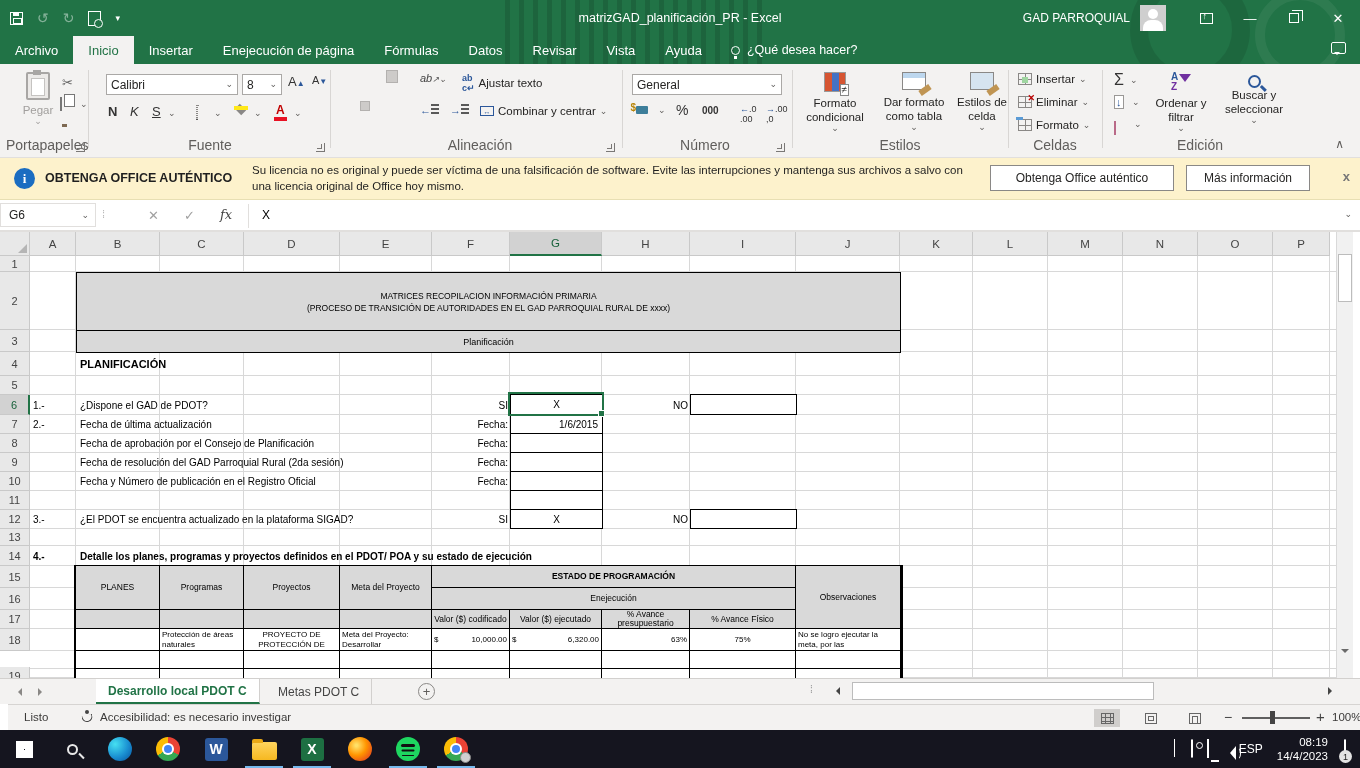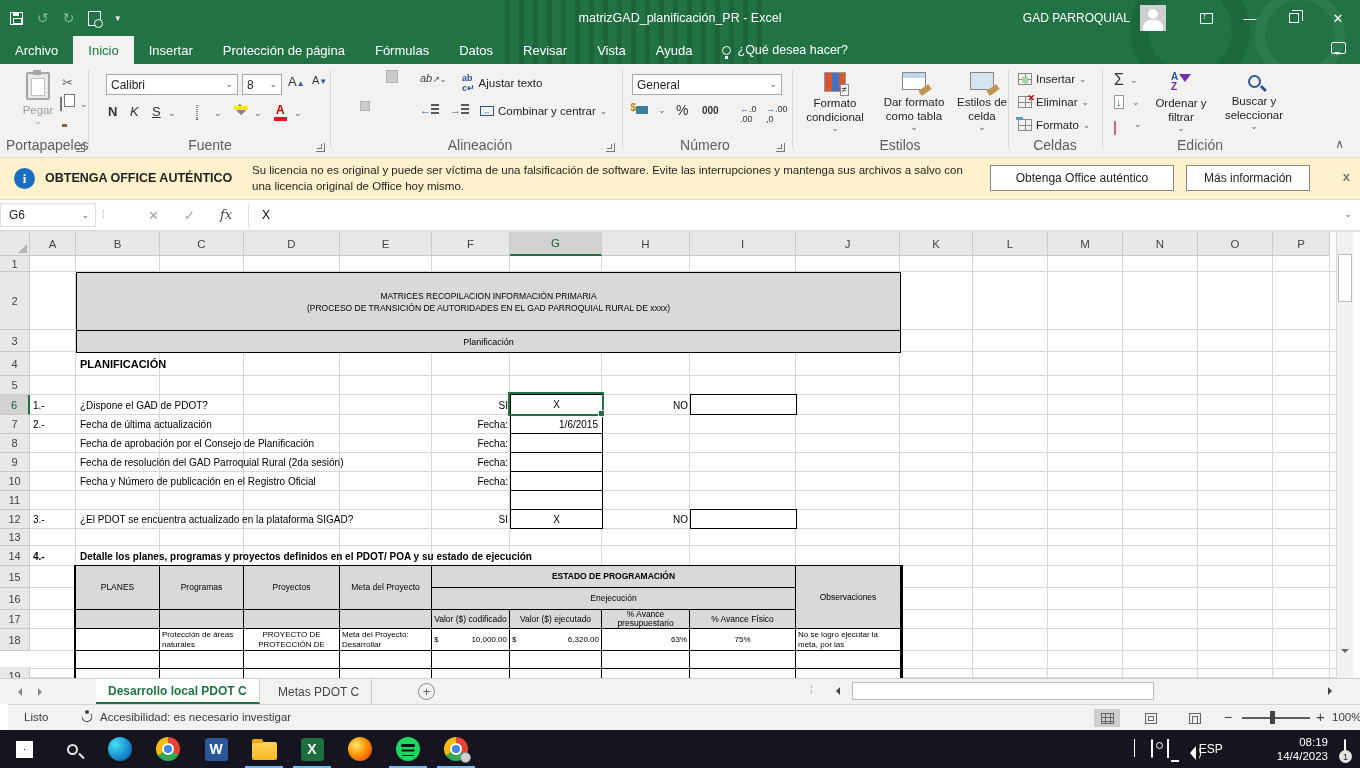--- a/index.html
+++ b/index.html
@@ -227,21 +227,21 @@
             <span class="restore-icon"></span>
           </span>
         <span class="winbtn">✕</span>
       </div>
     </div>
 
     <div class="tab-row">
       <div class="rtab">Archivo</div>
       <div class="rtab active">Inicio</div>
       <div class="rtab">Insertar</div>
-      <div class="rtab">Protección de página</div>
+      <div class="rtab">Enejecución de página</div>
       <div class="rtab">Fórmulas</div>
       <div class="rtab">Datos</div>
       <div class="rtab">Revisar</div>
       <div class="rtab">Vista</div>
       <div class="rtab">Ayuda</div>
       <div class="tellme">
         <span class="bulb"></span>
         <span>¿Qué desea hacer?</span>
       </div>
     </div>
@@ -364,21 +364,21 @@
       <span class="az-icon">
           <span class="a">A</span>
           <span class="z">Z</span>
           <span class="fun"></span>
         </span>
       <span style="margin-top:2px;">Ordenar y filtrar</span>
       <span class="caret">⌄</span>
     </div>
     <div class="bigbtn" style="left:1216px; top:8px; width:76px;">
       <span class="magnifier" style="margin-top:3px;"></span>
-      <span style="margin-top:6px;">Buscar y seleccionar</span>
+      <span style="margin-top:0;">Buscar y seleccionar</span>
       <span class="caret">⌄</span>
     </div>
     <div class="grp-label" style="left:1150px; width:100px;">Edición</div>
     <div class="chev-collapse">∧</div>
   </div>
 
   <div class="license">
     <div class="lic-info">i</div>
     <div class="lic-head">OBTENGA OFFICE AUTÉNTICO</div>
     <div class="lic-msg">Su licencia no es original y puede ser víctima de una falsificación de software. Evite las interrupciones y mantenga sus archivos a salvo con una licencia original de Office hoy mismo.</div>
@@ -655,21 +655,21 @@
           <span class="badge-gray"></span>
         </span>
         <span class="open-ind"></span>
       </div>
     <div class="tray">
       <span style="margin-right:16px;"><span class="chev-up"></span></span>
       <span style="margin-right:14px;"><span class="cam-ic"></span></span>
       <span style="margin-right:14px;"><span class="net-ic"></span></span>
       <span style="margin-right:16px;"><span class="spk-ic"></span></span>
       <span style="margin-right:14px; font-size:12px;">ESP</span>
-      <div class="clock" style="margin-right:16px;margin-left:40px;">
+      <div class="clock" style="margin-right:16px;">
         <div>08:19</div>
         <div>14/4/2023</div>
       </div>
       <span style="margin-right:14px; position:relative;">
         <span class="notif-ic"></span>
         <span class="notif-badge">1</span>
       </span>
     </div>
   </div>
 </div>

